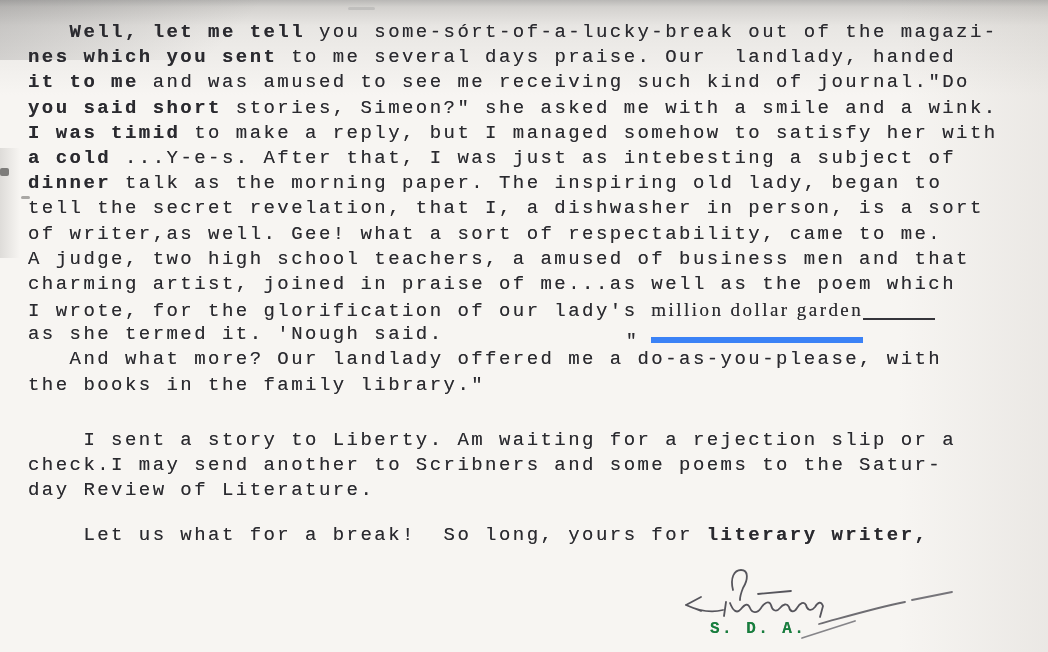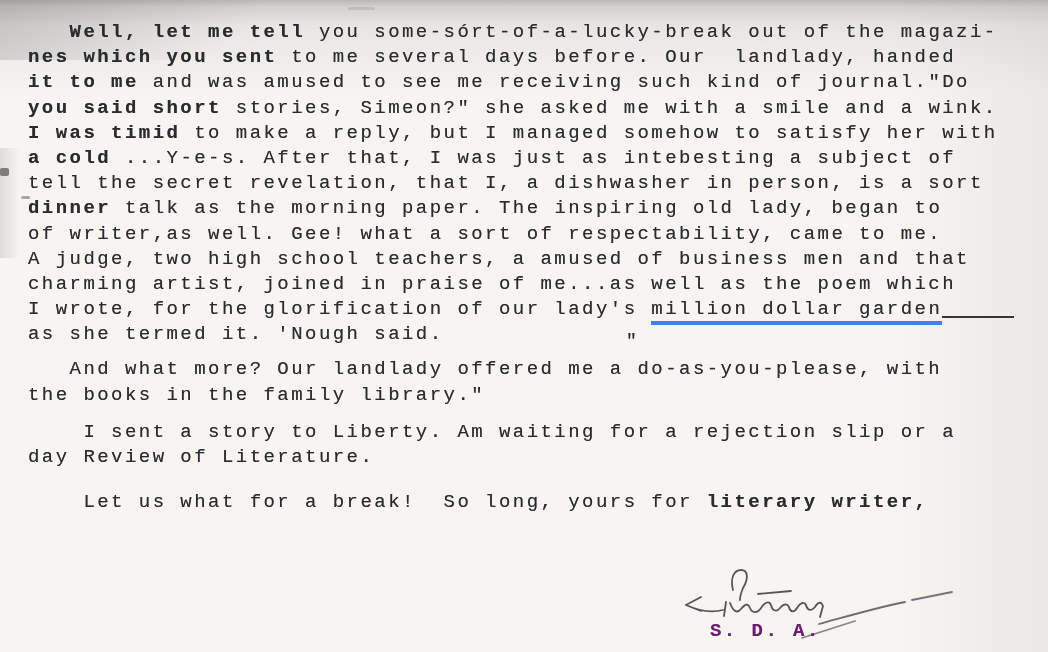--- a/index.html
+++ b/index.html
@@ -32,71 +32,72 @@
   .edge-mark-2{position:absolute;left:21px;top:196px;width:9px;height:3px;background:#a9a7a4;border-radius:2px;}
   .top-smudge{position:absolute;left:348px;top:7px;width:27px;height:3px;background:#c0bfbd;border-radius:2px;}
 
   .letter{
     position:absolute;left:28px;top:20px;width:1014px;
     color:#2a2a2f;font-size:19px;letter-spacing:2.45px;
     text-shadow:0 0 0.5px rgba(42,42,47,0.55);
   }
   .line{white-space:pre;height:25.2px;line-height:25.2px;}
   .seg-b{font-weight:bold;}
-  .seg-u{border-bottom:4px solid #3b82f6;padding-bottom:1px;}
+  .seg-u{border-bottom:6px solid #3b82f6;padding-bottom:17px;font-family:Liberation Serif, serif;}
   .seg-ux{display:inline-block;width:72px;height:14px;border-bottom:2px solid #35353b;vertical-align:-4px;}
-  .para-2{margin-top:10px;}
-  .para-3{margin-top:12px;}
+  .para-2{}
+  .para-3{margin-top:30px;}
   .para-4{margin-top:20px;}
 
   .floating-quote{
     position:absolute;left:626px;top:331px;
     color:#2a2a2f;font-size:18px;letter-spacing:2.45px;
     text-shadow:0 0 0.5px rgba(42,42,47,0.55);
   }
   .signature-wrap{position:absolute;left:630px;top:560px;width:330px;height:90px;}
   .initials{
     position:absolute;left:710px;top:620px;
-    color:#701a75;font-size:19px;letter-spacing:2.45px;font-weight:bold;
+    color:#15803d;font-size:16px;letter-spacing:2.45px;font-weight:bold;
     text-shadow:0 0 0.5px rgba(42,42,47,0.55);white-space:pre;
   }
 </style>
 </head>
 <body>
 
 <div class="top-shade"></div>
 <div class="corner-shade"></div>
 <div class="right-tint"></div>
 <div class="edge-strip"></div>
 <div class="edge-mark-1"></div>
 <div class="edge-mark-2"></div>
 <div class="top-smudge"></div>
 
 <div class="letter">
   <div class="para para-1">
       <div class="line"><span class="seg-b">   Well, let me tell</span><span> you some-sórt-of-a-lucky-break out of the magazi-</span></div>
-      <div class="line"><span class="seg-b">nes which you sent</span><span> to me several days before. Our  landlady, handed</span></div>
+      <div class="line"><span class="seg-b">nes which you sent</span><span> to me several days praise. Our  landlady, handed</span></div>
       <div class="line"><span class="seg-b">it to me</span><span> and was amused to see me receiving such kind of journal."Do</span></div>
       <div class="line"><span class="seg-b">you said short</span><span> stories, Simeon?" she asked me with a smile and a wink.</span></div>
       <div class="line"><span class="seg-b">I was timid</span><span> to make a reply, but I managed somehow to satisfy her with</span></div>
       <div class="line"><span class="seg-b">a cold</span><span> ...Y-e-s. After that, I was just as intebesting a subject of</span></div>
+      <div class="line"><span class="seg-b">dinner</span><span> talk as the morning paper. The inspiring old lady, began to</span></div>
       <div class="line"><span>tell the secret revelation, that I, a dishwasher in person, is a sort</span></div>
-      <div class="line"><span class="seg-b">dinner</span><span> talk as the morning paper. The inspiring old lady, began to</span></div>
       <div class="line"><span>of writer,as well. Gee! what a sort of respectability, came to me.</span></div>
       <div class="line"><span>A judge, two high school teachers, a amused of business men and that</span></div>
       <div class="line"><span>charming artist, joined in praise of me...as well as the poem which</span></div>
       <div class="line"><span>I wrote, for the glorification of our lady's </span><span class="seg-u">million dollar garden</span><span class="seg-ux"></span></div>
       <div class="line"><span>as she termed it. 'Nough said.</span></div>
     </div>
   <div class="para para-2">
       <div class="line"><span>   And what more? Our landlady offered me a do-as-you-please, with</span></div>
       <div class="line"><span>the books in the family library."</span></div>
     </div>
   <div class="para para-3">
       <div class="line"><span>    I sent a story to Liberty. Am waiting for a rejection slip or a</span></div>
+      <div class="line"><span>check.I may send another to Scribners and some poems to the Satur-</span></div>
       <div class="line"><span>day Review of Literature.</span></div>
     </div>
   <div class="para para-4">
       <div class="line"><span>    Let us what for a break!  So long, yours for </span><span class="seg-b">literary writer,</span></div>
     </div>
 </div>
 
 <div class="floating-quote">"</div>
 
 <svg class="signature-wrap" viewBox="0 0 330 90" xmlns="http://www.w3.org/2000/svg">

